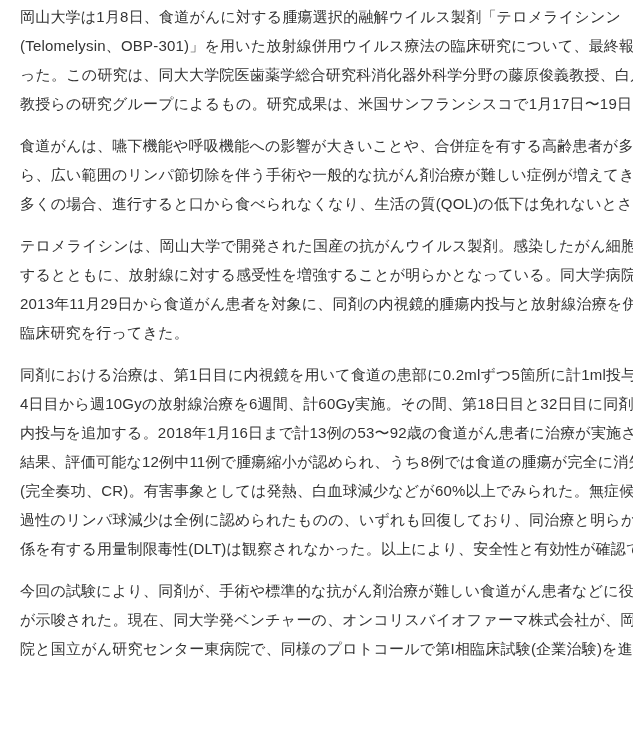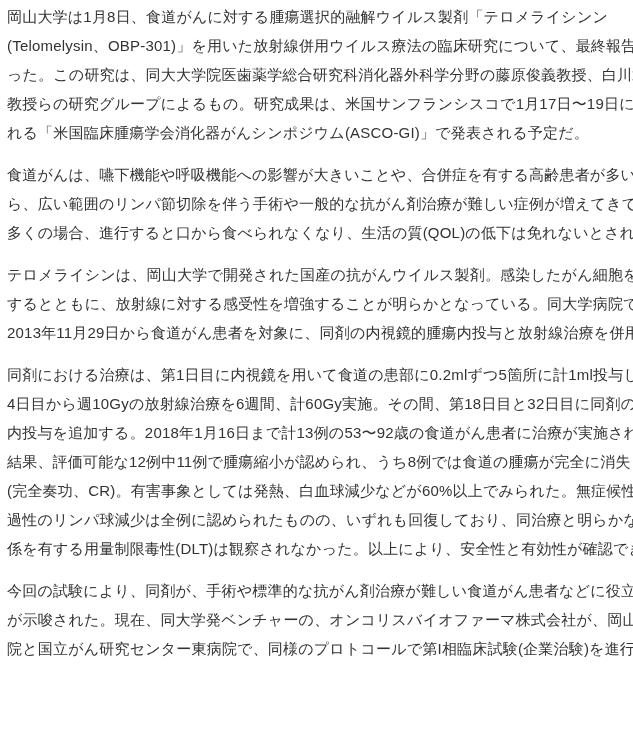--- a/index.html
+++ b/index.html
@@ -8,21 +8,21 @@
     background: #ffffff;
   }
   .page {
     width: 633px;
     height: 750px;
     box-sizing: border-box;
     background: #ffffff;
     overflow: hidden;
   }
   .article {
-    padding: 2px 4px 0 7px;
+    padding: 2px 4px 0 20px;
     font-family: "Liberation Sans", "DejaVu Sans", sans-serif;
     font-size: 15px;
     color: #333333;
     letter-spacing: 0.2px;
   }
   .paragraph {
     margin: 0 0 13px 0;
   }
   .text-line {
     line-height: 29px;
@@ -33,31 +33,31 @@
 </head>
 <body>
 
 <div class="page">
   <div class="article" id="article-body" style="color: rgb(51, 51, 51);">
       <div class="paragraph">
         <div class="text-line">岡山大学は1月8日、食道がんに対する腫瘍選択的融解ウイルス製剤「テロメライシンン</div>
         <div class="text-line">(Telomelysin、OBP-301)」を用いた放射線併用ウイルス療法の臨床研究について、最終報告を行</div>
         <div class="text-line">った。この研究は、同大大学院医歯薬学総合研究科消化器外科学分野の藤原俊義教授、白川靖博准</div>
         <div class="text-line">教授らの研究グループによるもの。研究成果は、米国サンフランシスコで1月17日〜19日に開催さ</div>
-        <div class="text-line">れる「米国臨床腫瘍学会消化器がんシンポジウム(ASCO-GI)」で発表される予定だ。</div>
       </div>
       <div class="paragraph">
         <div class="text-line">食道がんは、嚥下機能や呼吸機能への影響が大きいことや、合併症を有する高齢患者が多いことか</div>
         <div class="text-line">ら、広い範囲のリンパ節切除を伴う手術や一般的な抗がん剤治療が難しい症例が増えてきている。</div>
         <div class="text-line">多くの場合、進行すると口から食べられなくなり、生活の質(QOL)の低下は免れないとされてい</div>
       </div>
       <div class="paragraph">
         <div class="text-line">テロメライシンは、岡山大学で開発された国産の抗がんウイルス製剤。感染したがん細胞を殺傷</div>
         <div class="text-line">するとともに、放射線に対する感受性を増強することが明らかとなっている。同大学病院では、</div>
         <div class="text-line">2013年11月29日から食道がん患者を対象に、同剤の内視鏡的腫瘍内投与と放射線治療を併用する</div>
+        <div class="text-line">臨床研究を行ってきた。</div>
       </div>
       <div class="paragraph">
         <div class="text-line">同剤における治療は、第1日目に内視鏡を用いて食道の患部に0.2mlずつ5箇所に計1ml投与し、第</div>
         <div class="text-line">4日目から週10Gyの放射線治療を6週間、計60Gy実施。その間、第18日目と32日目に同剤の腫瘍</div>
         <div class="text-line">内投与を追加する。2018年1月16日まで計13例の53〜92歳の食道がん患者に治療が実施された。</div>
         <div class="text-line">結果、評価可能な12例中11例で腫瘍縮小が認められ、うち8例では食道の腫瘍が完全に消失した</div>
         <div class="text-line">(完全奏功、CR)。有害事象としては発熱、白血球減少などが60%以上でみられた。無症候性の一</div>
         <div class="text-line">過性のリンパ球減少は全例に認められたものの、いずれも回復しており、同治療と明らかな因果関</div>
         <div class="text-line">係を有する用量制限毒性(DLT)は観察されなかった。以上により、安全性と有効性が確認できた。</div>
       </div>

